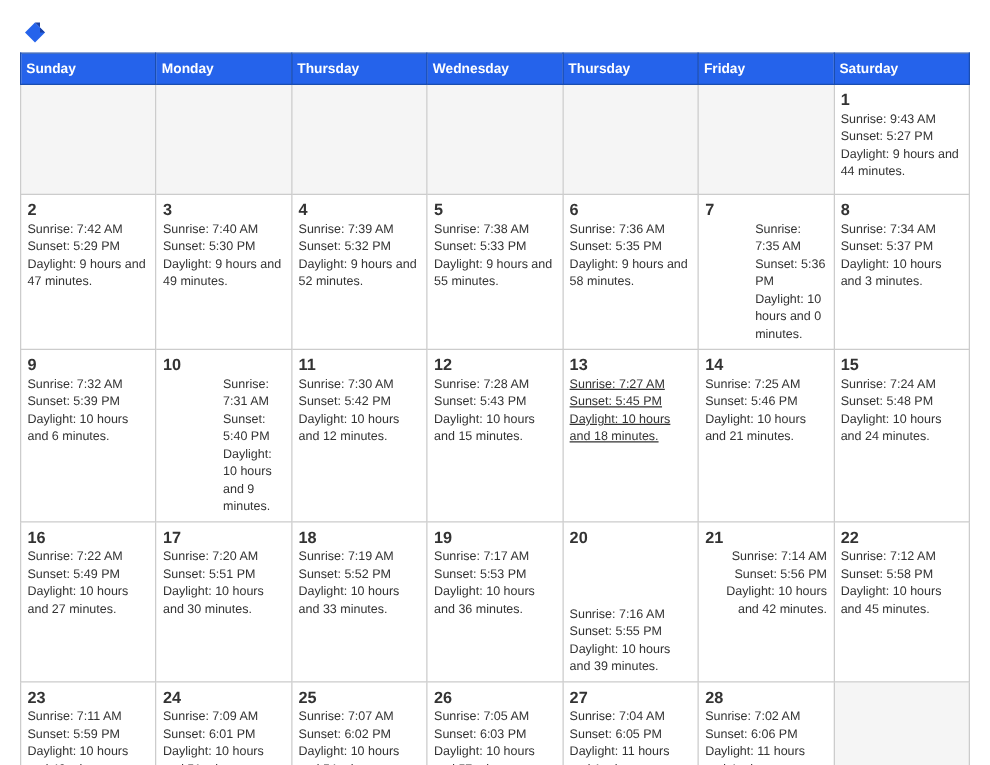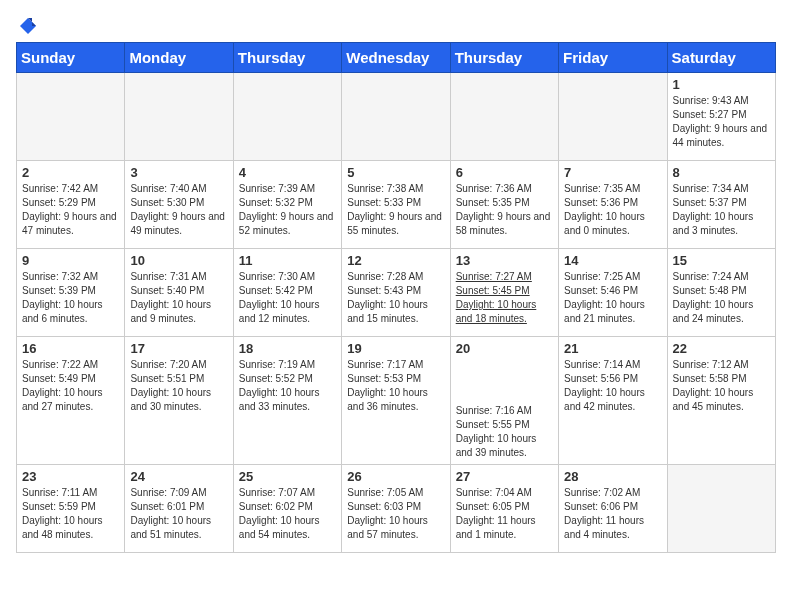--- a/index.html
+++ b/index.html
@@ -39,21 +39,21 @@
     }
     .calendar {
       width: 100%;
       border-collapse: collapse;
       table-layout: fixed;
     }
     .calendar th {
       background: #2563eb;
       color: #fff;
       padding: 6px 4px;
-      font-size: 15px;
+      font-size: 11px;
       font-weight: bold;
       text-align: left;
       border: 1px solid #1a4db0;
     }
     .calendar td {
       border: 1px solid #ccc;
       vertical-align: top;
       padding: 4px 5px;
       height: 88px;
       background: #fff;
@@ -148,41 +148,41 @@
 Daylight: 9 hours and 55 minutes.</div>
         </td>
         <td>
           <span class="day-num">6</span>
           <div class="cell-info" style="white-space: pre-line;">Sunrise: 7:36 AM
 Sunset: 5:35 PM
 Daylight: 9 hours and 58 minutes.</div>
         </td>
         <td>
           <span class="day-num">7</span>
-          <div class="cell-info" style="white-space: pre-line;">Sunrise: 7:35 AM
+          <div class="cell-info" style="white-space: pre-line; margin-left: 40px;">Sunrise: 7:35 AM
 Sunset: 5:36 PM
 Daylight: 10 hours and 0 minutes.</div>
         </td>
         <td>
           <span class="day-num">8</span>
           <div class="cell-info" style="white-space: pre-line;">Sunrise: 7:34 AM
 Sunset: 5:37 PM
 Daylight: 10 hours and 3 minutes.</div>
         </td>
       </tr>
       <tr>
         <td>
           <span class="day-num">9</span>
           <div class="cell-info" style="white-space: pre-line;">Sunrise: 7:32 AM
 Sunset: 5:39 PM
 Daylight: 10 hours and 6 minutes.</div>
         </td>
         <td>
           <span class="day-num">10</span>
-          <div class="cell-info" style="white-space: pre-line;">Sunrise: 7:31 AM
+          <div class="cell-info" style="white-space: pre-line; margin-left: 48px;">Sunrise: 7:31 AM
 Sunset: 5:40 PM
 Daylight: 10 hours and 9 minutes.</div>
         </td>
         <td>
           <span class="day-num">11</span>
           <div class="cell-info" style="white-space: pre-line;">Sunrise: 7:30 AM
 Sunset: 5:42 PM
 Daylight: 10 hours and 12 minutes.</div>
         </td>
         <td>
@@ -236,21 +236,21 @@
 Daylight: 10 hours and 36 minutes.</div>
         </td>
         <td>
           <span class="day-num">20</span>
           <div class="cell-info" style="white-space: pre-line; margin-top: 48px;">Sunrise: 7:16 AM
 Sunset: 5:55 PM
 Daylight: 10 hours and 39 minutes.</div>
         </td>
         <td>
           <span class="day-num">21</span>
-          <div class="cell-info" style="white-space: pre-line;">Sunrise: 7:14 AM
+          <div class="cell-info" style="white-space: pre-line; text-align: right;">Sunrise: 7:14 AM
 Sunset: 5:56 PM
 Daylight: 10 hours and 42 minutes.</div>
         </td>
         <td>
           <span class="day-num">22</span>
           <div class="cell-info" style="white-space: pre-line;">Sunrise: 7:12 AM
 Sunset: 5:58 PM
 Daylight: 10 hours and 45 minutes.</div>
         </td>
       </tr>

